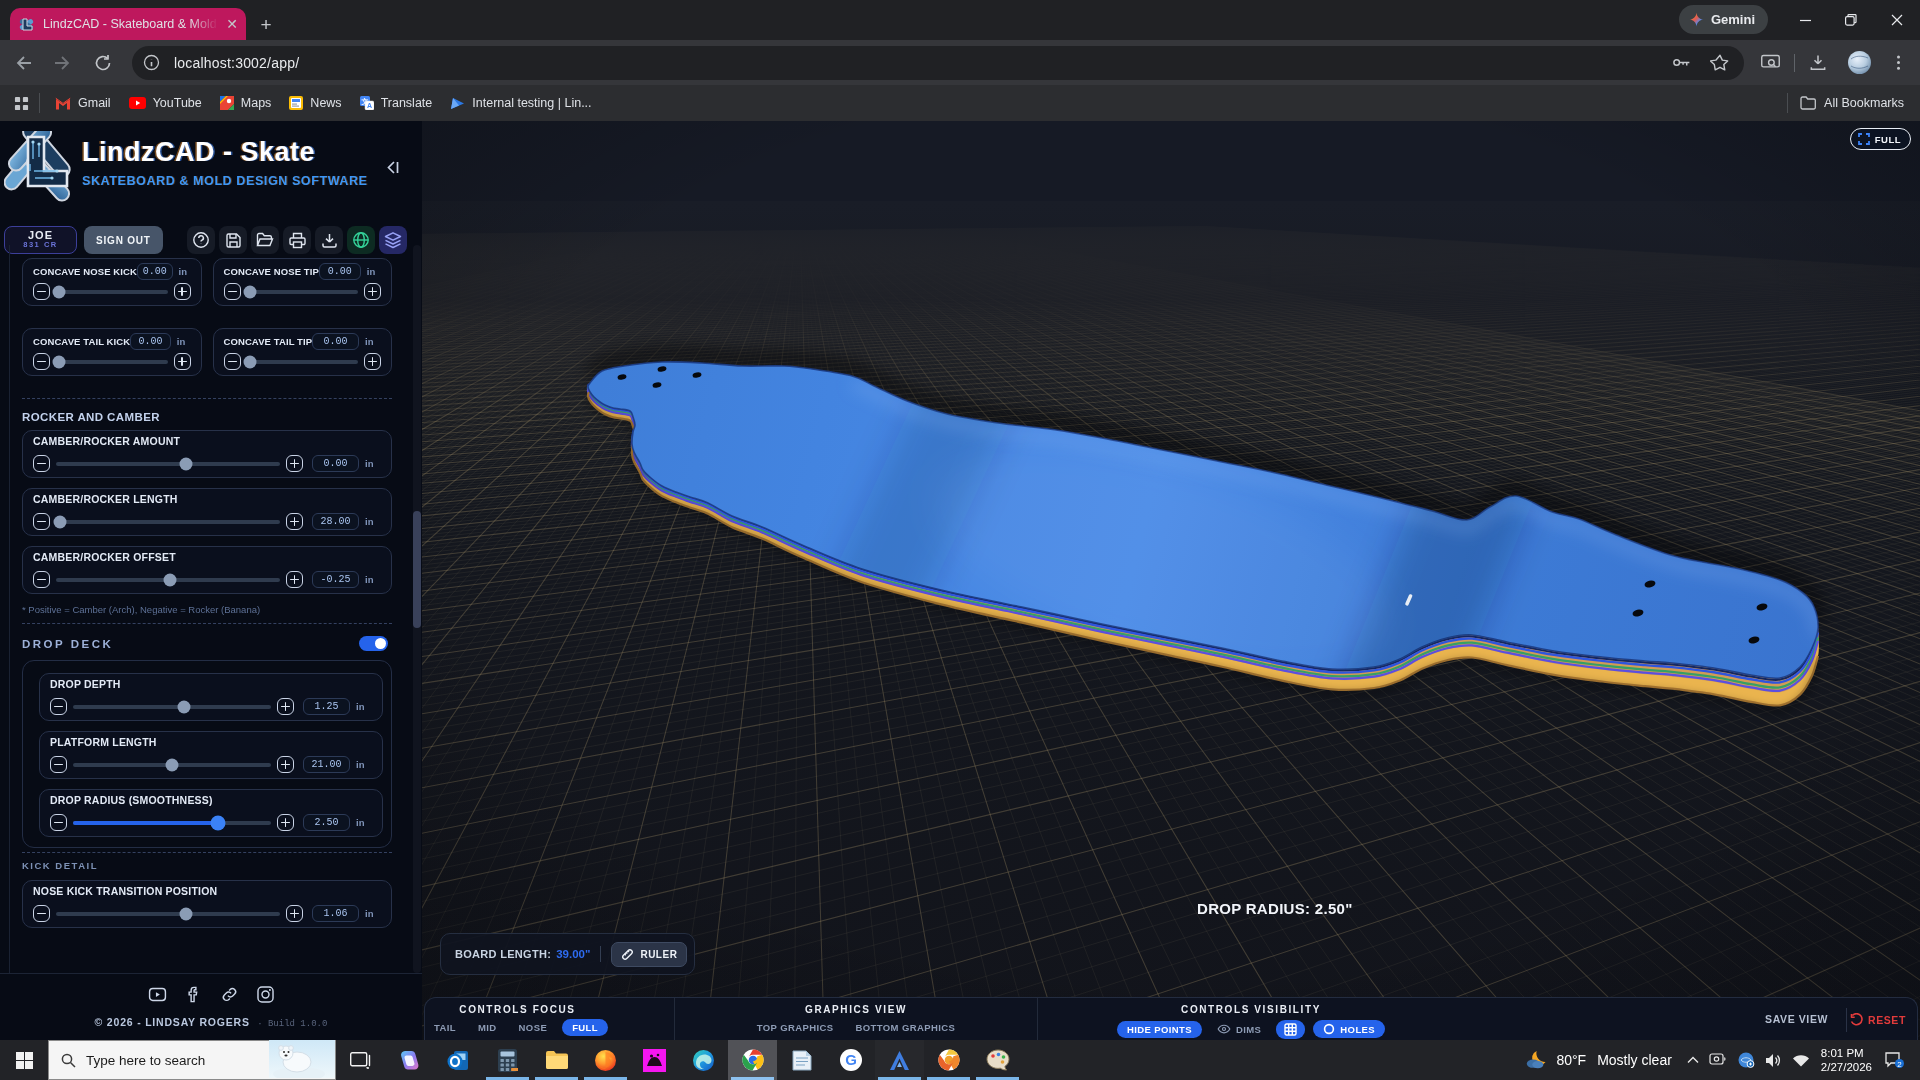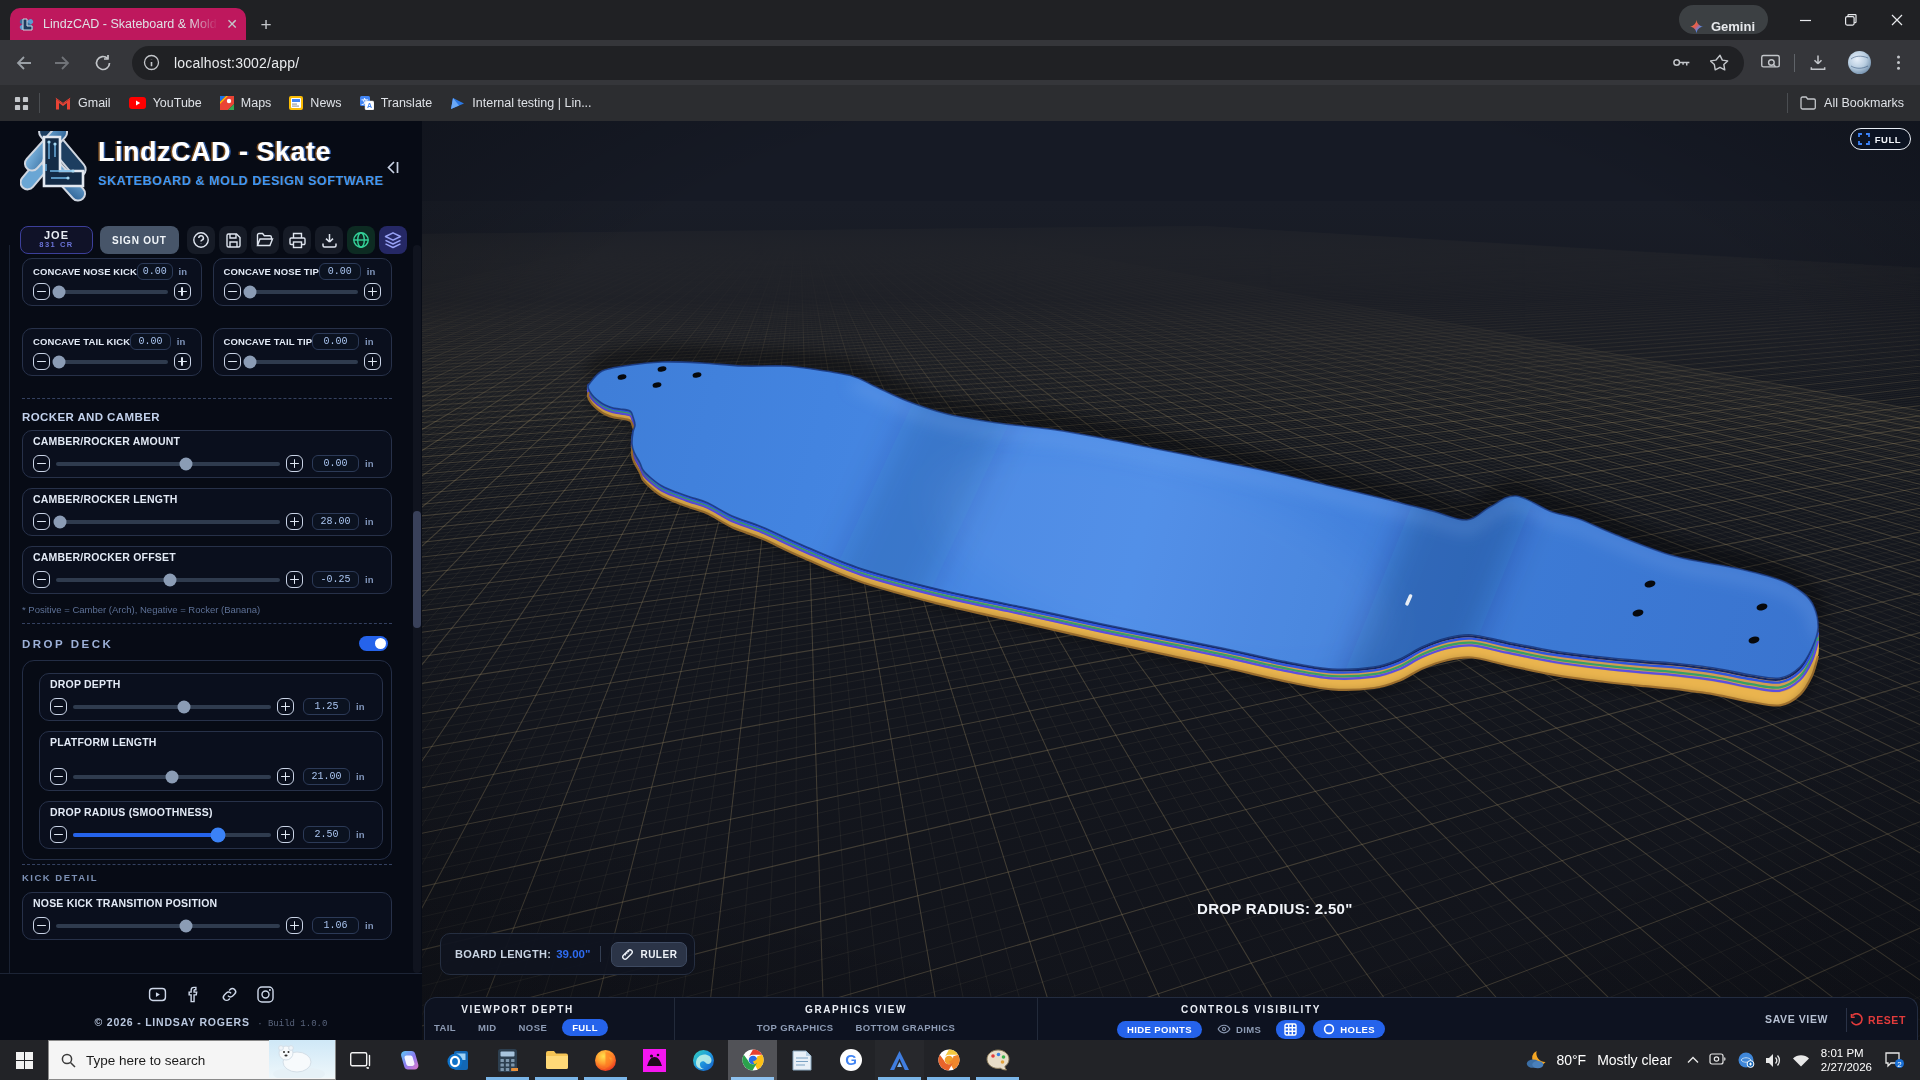--- a/index.html
+++ b/index.html
@@ -3,37 +3,37 @@
 <style>
 *{margin:0;padding:0;box-sizing:border-box}
 html,body{width:1920px;height:1080px;overflow:hidden;background:#000;font-family:"Liberation Sans",sans-serif}
 .win{width:1920px;height:1080px;position:relative}
 
 .tabstrip{height:40px;background:#202124;position:relative}
 .tab{position:absolute;left:10px;top:8px;width:236px;height:32px;background:#be185d;border-radius:10px 10px 0 0;display:flex;align-items:center;padding:0 8px;color:#dfe1e5;font-size:12.5px}
 .tab .ttl{white-space:nowrap;overflow:hidden;flex:1;margin-left:8px;-webkit-mask-image:linear-gradient(90deg,#000 82%,transparent 98%)}
 .tab .cls{color:#c3c6ca;font-size:14px;margin-left:4px}
 .newtab{position:absolute;left:252px;top:12px;width:28px;height:28px;color:#c3c6ca;font-size:19px;text-align:center;line-height:26px;font-weight:300}
-.gemini{position:absolute;right:152px;top:5px;height:29px;background:#3c4043;border-radius:15px;display:flex;align-items:flex-end;padding:0 13px 0 10px;color:#e8eaed;font-size:13px;font-weight:700}
+.gemini{position:absolute;right:152px;top:5px;height:29px;background:#3c4043;border-radius:15px;display:flex;align-items:center;padding:0 13px 0 10px;color:#e8eaed;font-size:13px;font-weight:700}
 .windot{position:absolute;top:0;height:40px;width:46px;display:flex;align-items:center;justify-content:center;color:#e8eaed}
 .toolbar{height:45px;background:#35363a;display:flex;align-items:center;position:relative}
 .navic{width:34px;height:34px;display:flex;align-items:center;justify-content:center;margin-left:6px}
 .omni{height:34px;background:#202124;border-radius:17px;flex:0 0 auto;width:1612px;margin-left:12px;display:flex;align-items:center;color:#e8eaed}
 .omni .info{width:26px;height:26px;border-radius:13px;margin-left:6px;display:flex;align-items:center;justify-content:center}
 .omni .url{font-size:14px;margin-left:10px;letter-spacing:.2px}
 .omni .sp{flex:1}
 .bookbar{height:36px;background:#2c2d30;display:flex;align-items:center;color:#dee1e6;font-size:12.5px}
 .bm{display:flex;align-items:center;margin:0 9px;gap:7px}
 .bmtx{white-space:nowrap}
 
 .app{position:absolute;top:121px;left:0;width:1920px;height:919px;display:flex;background:#0b0f1c}
 .side{width:422px;background:#070b15;position:relative;flex:none}
 .vp{position:absolute;left:422px;top:0;width:1498px;height:919px;background:#141823;overflow:hidden}
 
-.shead{padding:10px 0 0 20px;position:relative}
+.shead{padding:10px 0 0 4px;position:relative}
 .brand{display:flex;align-items:flex-start}
 .btxt{margin-left:8px;padding-top:6px}
 .btxt h1{color:#fff;white-space:nowrap;font-size:27px;letter-spacing:.5px;font-weight:700;text-shadow:1.5px 0 0 rgba(70,140,255,.55),-1.5px 0 0 rgba(255,150,40,.45)}
 .btxt h2{color:#3b96f7;font-size:12.5px;font-weight:700;letter-spacing:.6px;white-space:nowrap;margin-top:6px;text-shadow:1px 0 0 rgba(255,150,40,.3)}
 .collapse{position:absolute;right:22px;top:38px;color:#c8d2e4}
 .btnrow{display:flex;align-items:center;margin:23px 15px 0 0;height:28px}
 .joe{width:73px;height:28px;border:1.5px solid #3c3f9a;background:#101228;border-radius:8px;text-align:center;padding-top:3px}
 .joe .a{color:#e8ecf4;font-weight:700;font-size:11px;letter-spacing:1px;line-height:10px}
 .joe .b{color:#6b74d9;font-weight:700;font-size:7.5px;letter-spacing:1.5px;line-height:9px}
 .sout{height:28px;background:#475569;border-radius:8px;color:#f1f5f9;font-weight:700;font-size:10px;letter-spacing:.8px;padding:0 12px;margin-left:7px;display:flex;align-items:center}
@@ -520,21 +520,21 @@
                 </div>
                 <div class="mp">
                   <i></i>
                   <b></b>
                 </div>
                 <div class="vbox" style="margin-left:9px">1.25</div>
                 <div class="unit">in</div>
               </div>
       </div>
       <div class="card">
-        <div class="lbl" style="margin-bottom:20px">PLATFORM LENGTH</div>
+        <div class="lbl" style="margin-bottom:8px">PLATFORM LENGTH</div>
         <div class="lr">
                 <div class="mp">
                   <i></i>
                 </div>
                 <div class="track">
                   <div class="thumb" style="left:50%"></div>
                 </div>
                 <div class="mp">
                   <i></i>
                   <b></b>
@@ -2003,21 +2003,21 @@
     <span class="t1">BOARD LENGTH:</span>
           <span class="t2">39.00"</span>
     <div class="dv"></div>
     <div class="rulerb"><svg width="13" height="13" viewBox="0 0 13 13" fill="none" stroke="#eef2f8" stroke-width="1.4">
               <rect x="4.2" y="0.8" width="4.6" height="11.4" rx="2.3" transform="rotate(45 6.5 6.5)"></rect>
               <path d="M5.2 4.4l1.2 1.2M6.8 2.8l1.2 1.2M3.6 6l1.2 1.2" transform="rotate(0)"></path>
             </svg>RULER</div>
   </div>
   <div class="btoolbar">
     <div class="bsec" style="width:250px;padding-right:64px">
-      <div class="bhead">VIEWPORT DEPTH</div>
+      <div class="bhead">CONTROLS FOCUS</div>
       <div class="bitems">
               <span class="bit">TAIL</span>
               <span class="bit">MID</span>
               <span class="bit">NOSE</span>
               <span class="bpill">FULL</span>
             </div>
     </div>
     <div class="bsec" style="width:363px">
       <div class="bhead">GRAPHICS VIEW</div>
       <div class="bitems">

